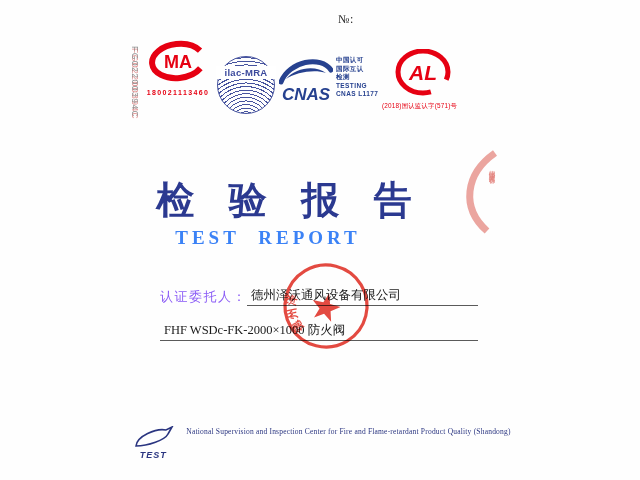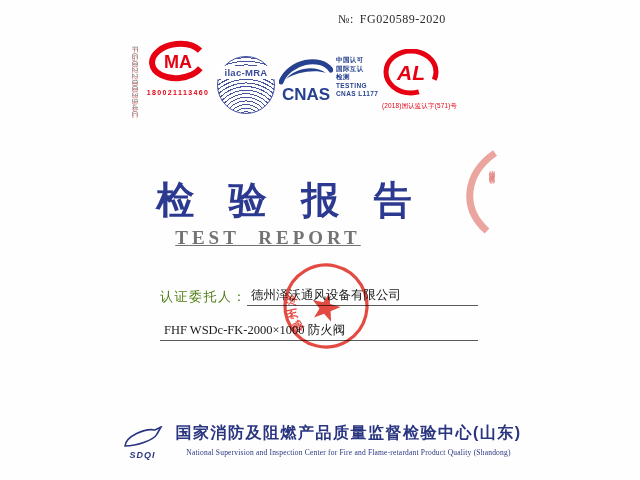--- a/index.html
+++ b/index.html
@@ -26,47 +26,47 @@
   .ilac{
     position:absolute;left:217px;top:56px;width:56px;height:56px;border-radius:50%;
     border:1px solid #46539e;
     background:repeating-radial-gradient(circle at 50% 118%, #46539e 0 1px, transparent 1px 3.6px);
   }
   .ilac-band{
     position:absolute;left:-2px;right:-2px;top:9px;height:13px;background:#fff;
     display:flex;align-items:center;justify-content:center;
     font-size:9.5px;font-weight:bold;color:#3c4a9d;letter-spacing:.3px;
   }
-  .cnas{position:absolute;left:279px;top:57px;}
+  .cnas{position:absolute;left:279px;top:57px;font-style:italic;}
   .cnas-side{
     position:absolute;left:336px;top:56px;
     font-size:6.5px;line-height:8.6px;font-weight:bold;color:#26418f;letter-spacing:.4px;
   }
-  .cal{position:absolute;left:382px;top:49px;width:70px;text-align:left;}
+  .cal{position:absolute;left:382px;top:49px;width:70px;text-align:right;}
   .cal-caption{font-size:6.4px;color:#e60012;margin-top:1px;white-space:nowrap;letter-spacing:.2px;}
   
   .title-zh{
     position:absolute;top:175px;left:0;width:568px;text-align:center;
     font-size:38px;font-weight:bold;color:#2b3990;letter-spacing:12px;text-indent:12px;
   }
   .title-en{
     position:absolute;top:227px;left:0;width:536px;text-align:center;
-    font-family:"Liberation Serif", serif;font-size:19px;font-weight:bold;color:#737373;
-    letter-spacing:4px;word-spacing:10px;text-decoration:underline;
+    font-family:"Liberation Serif", serif;font-size:19px;font-weight:bold;color:#3b82f6;
+    letter-spacing:4px;word-spacing:10px;
   }
   
   .edge-stamp{position:absolute;left:452px;top:150px;width:52px;height:84px;opacity:.9;}
   .edge-stamp-text{
     position:absolute;right:8px;top:15px;height:56px;
     writing-mode:vertical-rl;font-size:6.5px;color:#dd6a63;letter-spacing:1px;opacity:.9;
   }
   
   .fields{position:absolute;left:160px;top:283px;width:318px;}
   .field-row{display:flex;align-items:flex-end;height:23px;margin-bottom:12px;}
-  .field-label{font-size:13px;color:#4d7c0f;white-space:nowrap;letter-spacing:1.5px;}
+  .field-label{font-size:13px;color:#8b5cf6;white-space:nowrap;letter-spacing:1.5px;}
   .field-value{
     flex:1;border-bottom:1px solid #5a5a5a;
     font-family:"Liberation Serif", serif;font-size:12.5px;color:#1a1a1a;
     padding:0 2px 1px 4px;white-space:nowrap;
   }
   
   .seal{
     position:absolute;left:281px;top:261px;width:90px;height:90px;
     transform:rotate(14deg);opacity:.92;mix-blend-mode:multiply;
   }
@@ -79,21 +79,20 @@
   .sdqi-text{font-size:9px;font-style:italic;font-weight:bold;color:#2a3580;letter-spacing:1px;margin-top:-3px;}
   .footer-text{text-align:center;}
   .footer-zh{font-size:16px;font-weight:bold;color:#2a3580;letter-spacing:1.5px;}
   .footer-en{font-family:"Liberation Serif", serif;font-size:7.5px;color:#2a3580;margin-top:4px;letter-spacing:.2px;}
 </style>
 </head>
 <body>
 
 <div class="report-no">
   <span>№:</span>
-  <span>FG020589-2020</span>
 </div>
 
 <div class="serial-vert">FG02200394C</div>
 
 <div class="cma">
   <span>
     <svg width="60" height="44" viewBox="0 0 60 44">
       <ellipse cx="30" cy="21" rx="26" ry="17" fill="none" stroke="#e60012" stroke-width="6" stroke-dasharray="116 22" stroke-dashoffset="127" transform="rotate(-6 30 21)"></ellipse>
       <text x="30" y="28" text-anchor="middle" font-size="18" font-weight="bold" fill="#e60012" font-family="Liberation Sans, sans-serif">MA</text>
     </svg>
@@ -162,19 +161,18 @@
       <textPath href="#sealTextPath" startOffset="162">德州泽沃通风设备有限公司</textPath>
     </text>
   </svg>
 </div>
 
 <div class="footer">
   <div class="footer-logo">
     <svg width="44" height="23" viewBox="0 0 44 23">
       <path d="M5 20 C 6 10 25 2 35 4 L 41 1 L 37 8 C 34 14 17 20 5 20 Z" fill="none" stroke="#2a3580" stroke-width="1.6"></path>
     </svg>
-    <div class="sdqi-text">SDQI</div>
+    <div class="sdqi-text">TEST</div>
   </div>
   <div class="footer-text">
-    <div class="footer-zh">国家消防及阻燃产品质量监督检验中心(山东)</div>
     <div class="footer-en">National Supervision and Inspection Center for Fire and Flame-retardant Product Quality (Shandong)</div>
   </div>
 </div>
 
 </body></html>

